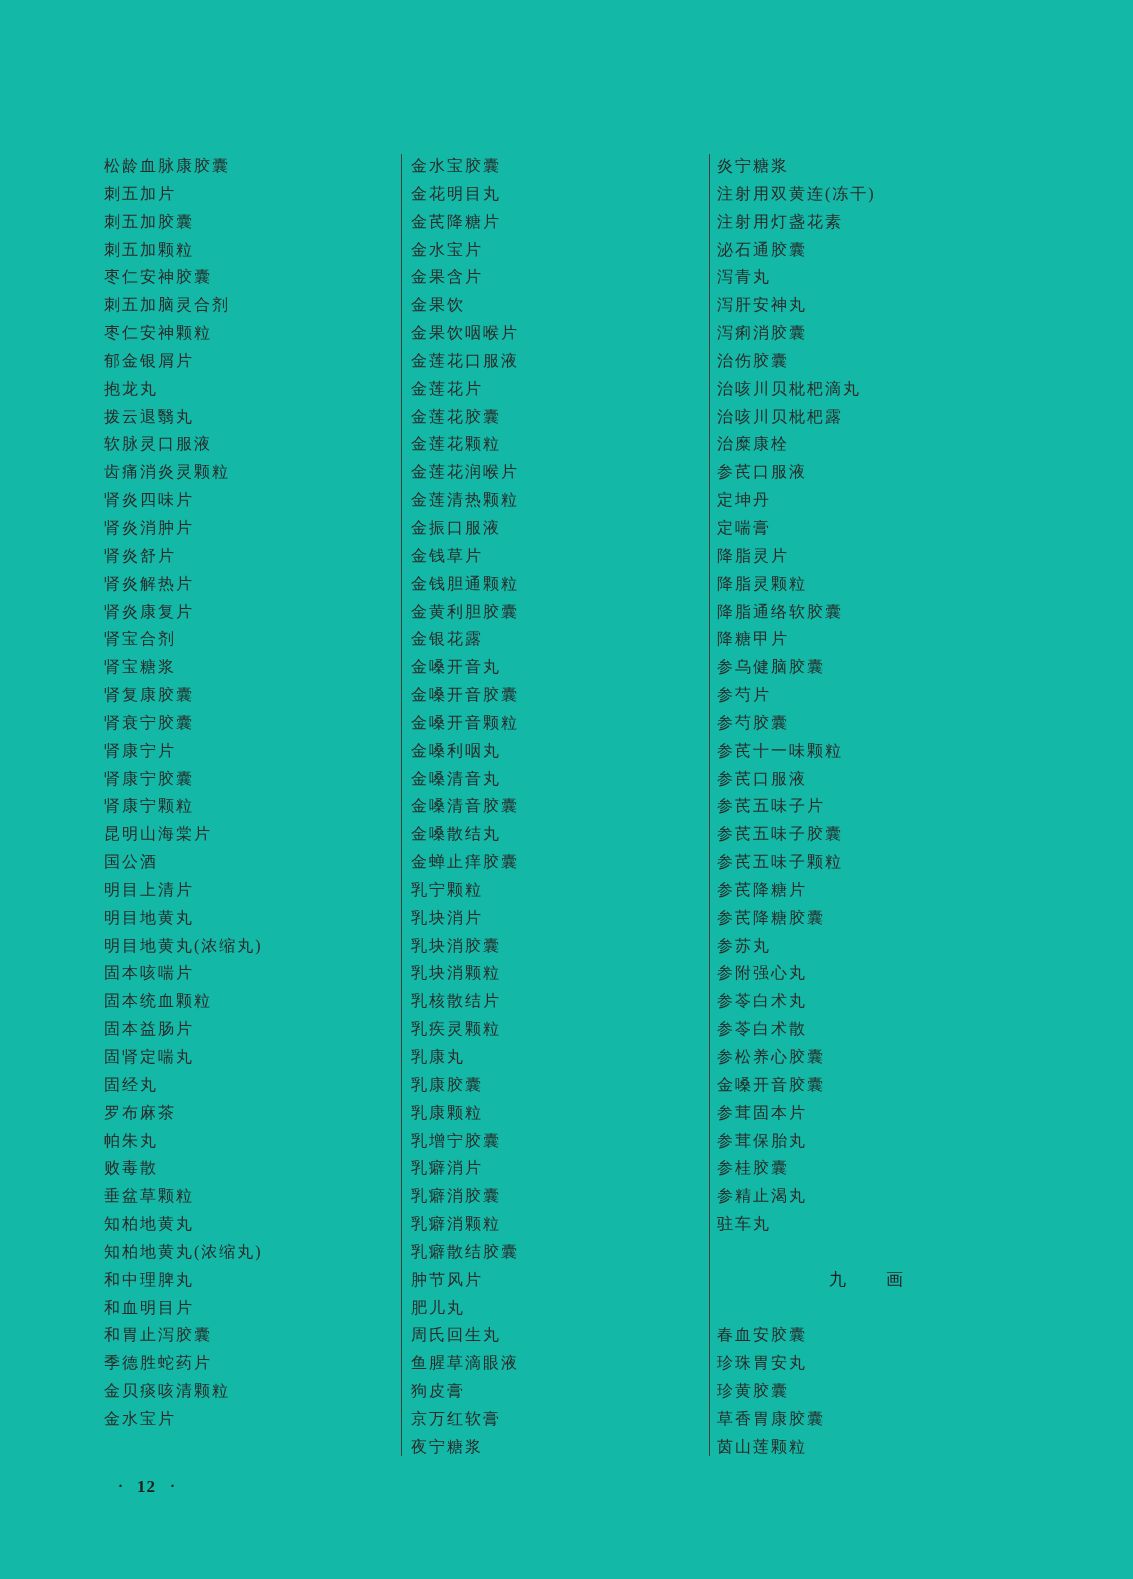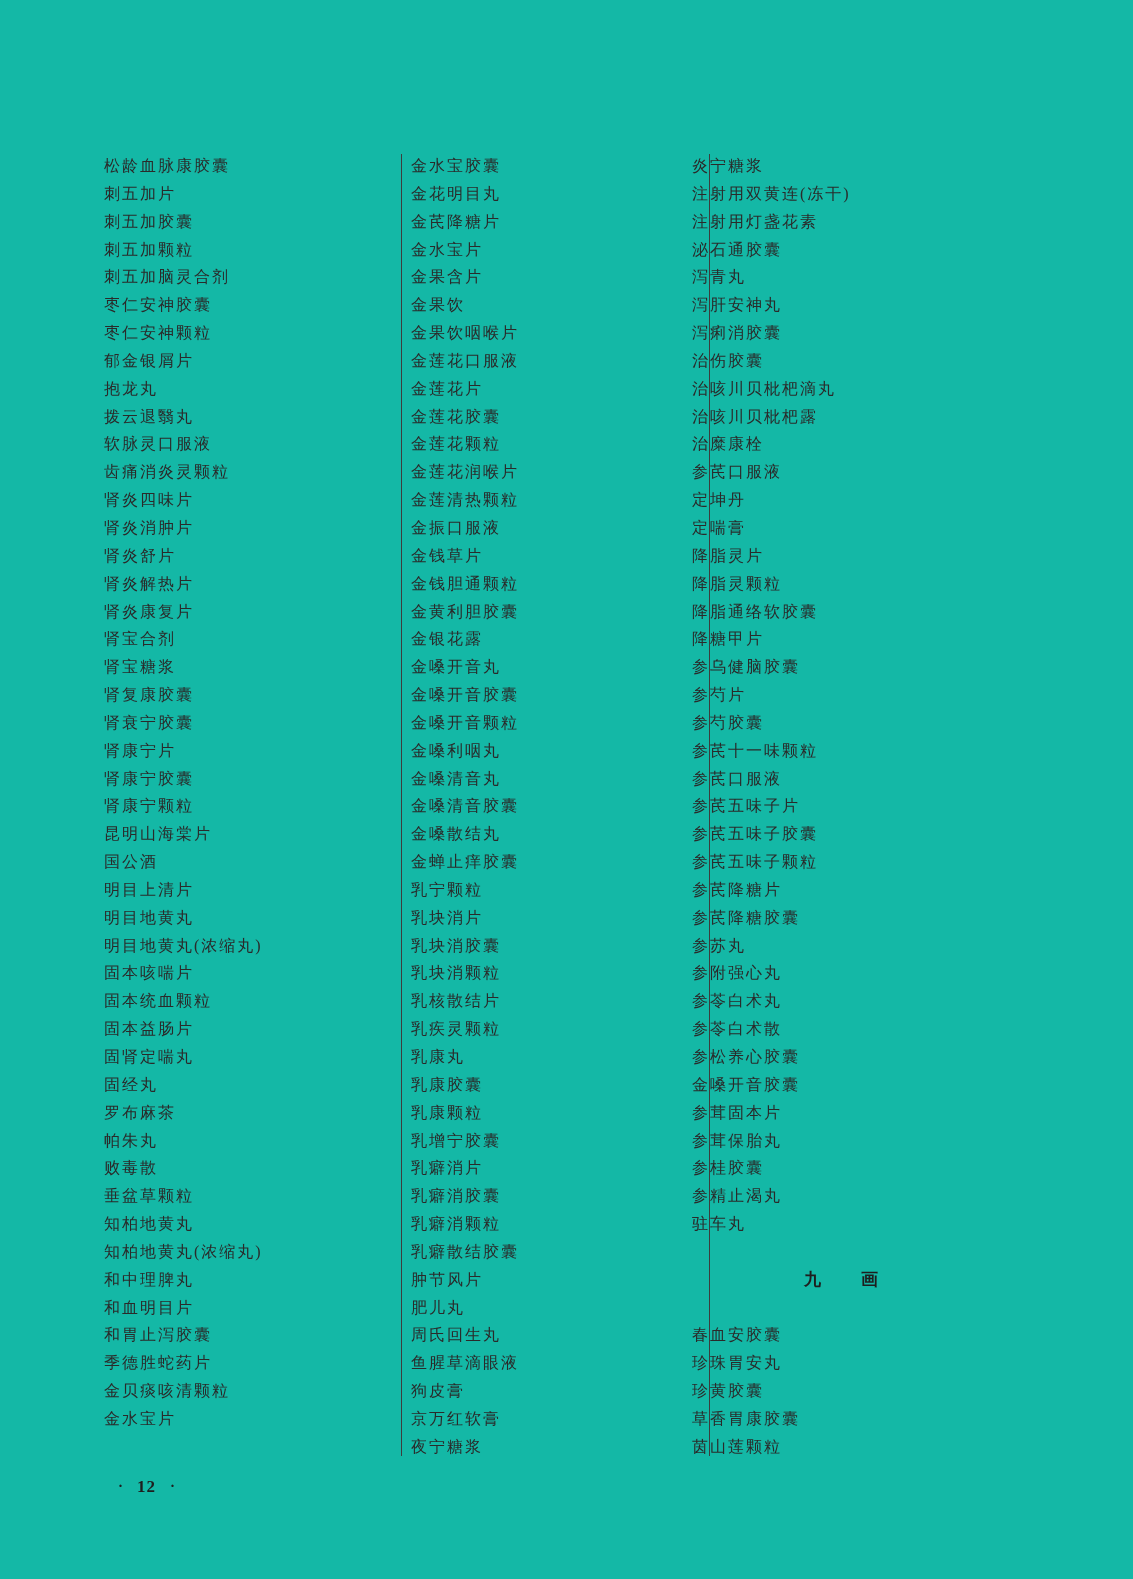--- a/index.html
+++ b/index.html
@@ -15,35 +15,35 @@
     font-family: "Liberation Serif", "DejaVu Serif", serif;
     overflow: hidden;
     margin: 0 auto;
   }
   .col {
     position: absolute;
     top: 152px;
   }
   .col-1 { left: 104px; width: 290px; }
   .col-2 { left: 411px; width: 290px; }
-  .col-3 { left: 692px; width: 310px; }
+  .col-3 { left: 717px; width: 310px; }
   .row {
     height: 27.85px;
     line-height: 27.85px;
     font-size: 16px;
     letter-spacing: 2px;
     color: #2a2a2a;
     white-space: nowrap;
   }
   .section-head {
     height: 27.85px;
     line-height: 27.85px;
     margin: 27.85px 0;
     font-size: 17px;
-    font-weight: bold;
+    font-weight: normal;
     letter-spacing: 2px;
     color: #1e1e1e;
     text-align: center;
     width: 300px;
     white-space: pre;
   }
   .vline {
     position: absolute;
     top: 154px;
     height: 1302px;
@@ -78,22 +78,22 @@
 <div class="page">
 
   <div class="vline vline-1"></div>
   <div class="vline vline-2"></div>
 
   <div class="col col-1">
       <div class="row">松龄血脉康胶囊</div>
       <div class="row">刺五加片</div>
       <div class="row">刺五加胶囊</div>
       <div class="row">刺五加颗粒</div>
+      <div class="row">枣仁安神胶囊</div>
       <div class="row">刺五加脑灵合剂</div>
-      <div class="row">枣仁安神胶囊</div>
       <div class="row">枣仁安神颗粒</div>
       <div class="row">郁金银屑片</div>
       <div class="row">抱龙丸</div>
       <div class="row">拨云退翳丸</div>
       <div class="row">软脉灵口服液</div>
       <div class="row">齿痛消炎灵颗粒</div>
       <div class="row">肾炎四味片</div>
       <div class="row">肾炎消肿片</div>
       <div class="row">肾炎舒片</div>
       <div class="row">肾炎解热片</div>

